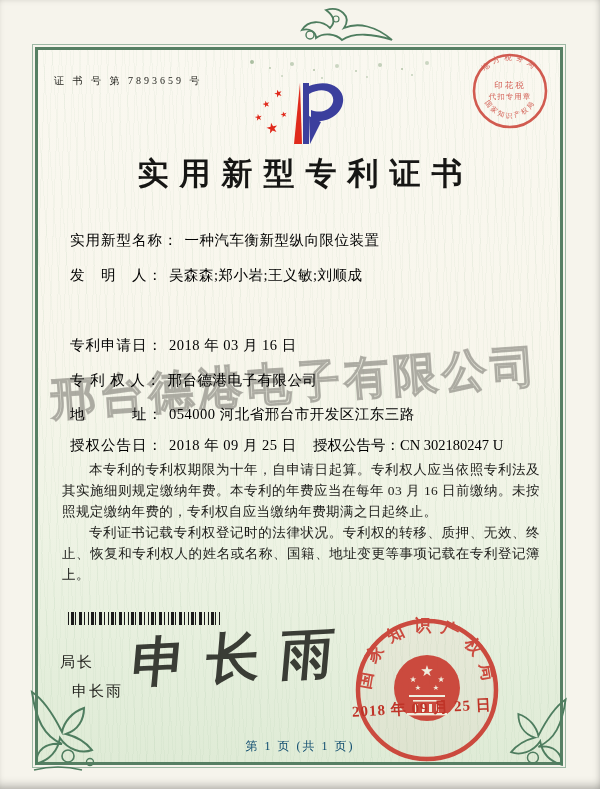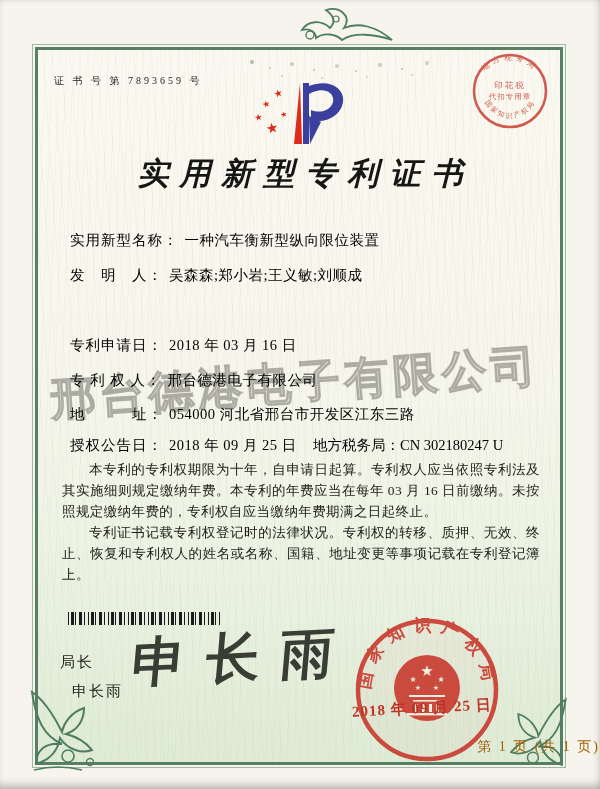--- a/index.html
+++ b/index.html
@@ -17,21 +17,21 @@
   .frame-inner{
     position:absolute;left:2px;top:2px;right:2px;bottom:2px;
     border:3px solid #567f63;box-sizing:border-box;
     background:
       repeating-linear-gradient(92deg, rgba(110,160,115,0.05) 0 1px, rgba(0,0,0,0) 1px 7px),
       repeating-linear-gradient(86deg, rgba(110,160,115,0.05) 0 1px, rgba(0,0,0,0) 1px 9px),
       linear-gradient(180deg,#faf8f0 0%,#f8f6ec 42%,#eef3e4 68%,#e4eedb 88%,#dfebd6 100%);
   }
   .txt{position:absolute;color:#24241f;}
   .cert-no{left:54px;top:74px;font-size:10px;letter-spacing:3px;z-index:3;}
-  .title{left:0;right:0;top:153px;text-align:center;font-size:31px;letter-spacing:11px;text-indent:11px;font-weight:600;color:#161614;z-index:3;font-style:italic;}
+  .title{left:0;right:0;top:153px;text-align:center;font-size:31px;letter-spacing:11px;text-indent:11px;font-weight:600;color:#161614;z-index:3;}
   
   .row{position:absolute;left:62px;font-size:14.5px;z-index:3;white-space:nowrap;}
   .row .lbl{letter-spacing:1px;margin-left:8px;}
   .row .val{margin-left:6px;letter-spacing:0.5px;}
   .r0{top:231px}.r1{top:266px}.r2{top:300px}.r3{top:336px}.r4{top:371px}.r5{top:405px}.r6{top:436px}
   .grant-no{position:absolute;left:313px;top:436px;font-size:14.5px;z-index:3;white-space:nowrap;}
   
   .watermark{
     position:absolute;left:50px;top:352px;width:520px;z-index:2;
     font-size:45px;font-weight:bold;letter-spacing:4px;white-space:nowrap;
@@ -49,21 +49,21 @@
       repeating-linear-gradient(90deg,#1c1c1c 0 1px,transparent 1px 3px,#1c1c1c 3px 6px,transparent 6px 7px,#1c1c1c 7px 8px,transparent 8px 11px,#1c1c1c 11px 14px,transparent 14px 16px,#1c1c1c 16px 17px,transparent 17px 20px);
   }
   .sig-title{left:60px;top:653px;font-size:15px;letter-spacing:2px;z-index:3;}
   .sig-name{left:72px;top:682px;font-size:15px;letter-spacing:2px;z-index:3;}
   .sig-script{
     position:absolute;left:132px;top:622px;z-index:4;white-space:nowrap;
     font-size:54px;letter-spacing:20px;color:#23251f;font-weight:bold;
     transform:rotate(-3deg) skewX(-8deg);opacity:.88;
     font-family:"Liberation Serif",serif;
   }
-  .footer{left:0;right:0;top:738px;text-align:right;font-size:14px;letter-spacing:2px;z-index:3;color:#a16207;}
+  .footer{left:0;right:0;top:738px;text-align:center;font-size:12px;letter-spacing:2px;z-index:3;color:#0c4a6e;}
   
   .tax-stamp{position:absolute;left:471px;top:52px;width:78px;height:78px;z-index:5;opacity:.82;}
   .auth-stamp{position:absolute;left:352px;top:614px;width:150px;height:152px;z-index:5;opacity:.9;}
   .stamp-date{
     position:absolute;left:352px;top:699px;z-index:6;white-space:nowrap;
     font-size:15px;font-weight:600;color:#bf3327;letter-spacing:1px;transform:rotate(-3deg);
   }
   
   .orn{position:absolute;z-index:2;}
   .orn-top{left:296px;top:2px;width:100px;height:46px;}
@@ -140,21 +140,21 @@
   <div class="txt title">实用新型专利证书</div>
 
   <div class="watermark">邢台德港电子有限公司</div>
 
   <div class="row r0"><span class="lbl">实用新型名称：</span><span class="val">一种汽车衡新型纵向限位装置</span></div>
   <div class="row r1"><span class="lbl">发　明　人：</span><span class="val">吴森森;郑小岩;王义敏;刘顺成</span></div>
   <div class="row r3"><span class="lbl">专利申请日：</span><span class="val">2018 年 03 月 16 日</span></div>
   <div class="row r4"><span class="lbl">专 利 权 人：</span><span class="val">邢台德港电子有限公司</span></div>
   <div class="row r5"><span class="lbl">地　　　址：</span><span class="val">054000 河北省邢台市开发区江东三路</span></div>
   <div class="row r6"><span class="lbl">授权公告日：</span><span class="val">2018 年 09 月 25 日</span></div>
-  <div class="grant-no"><span class="lbl">地方税务局：</span><span class="val">CN 302180247 U</span></div>
+  <div class="grant-no"><span class="lbl">授权公告号：</span><span class="val">CN 302180247 U</span></div>
 
   <div class="paras">
     <p>本专利的专利权期限为十年，自申请日起算。专利权人应当依照专利法及其实施细则规定缴纳年费。本专利的年费应当在每年 03 月 16 日前缴纳。未按照规定缴纳年费的，专利权自应当缴纳年费期满之日起终止。</p>
     <p>专利证书记载专利权登记时的法律状况。专利权的转移、质押、无效、终止、恢复和专利权人的姓名或名称、国籍、地址变更等事项记载在专利登记簿上。</p>
   </div>
 
   <div class="barcode"></div>
 
   <div class="txt sig-title">局长</div>
   <div class="txt sig-name">申长雨</div>

